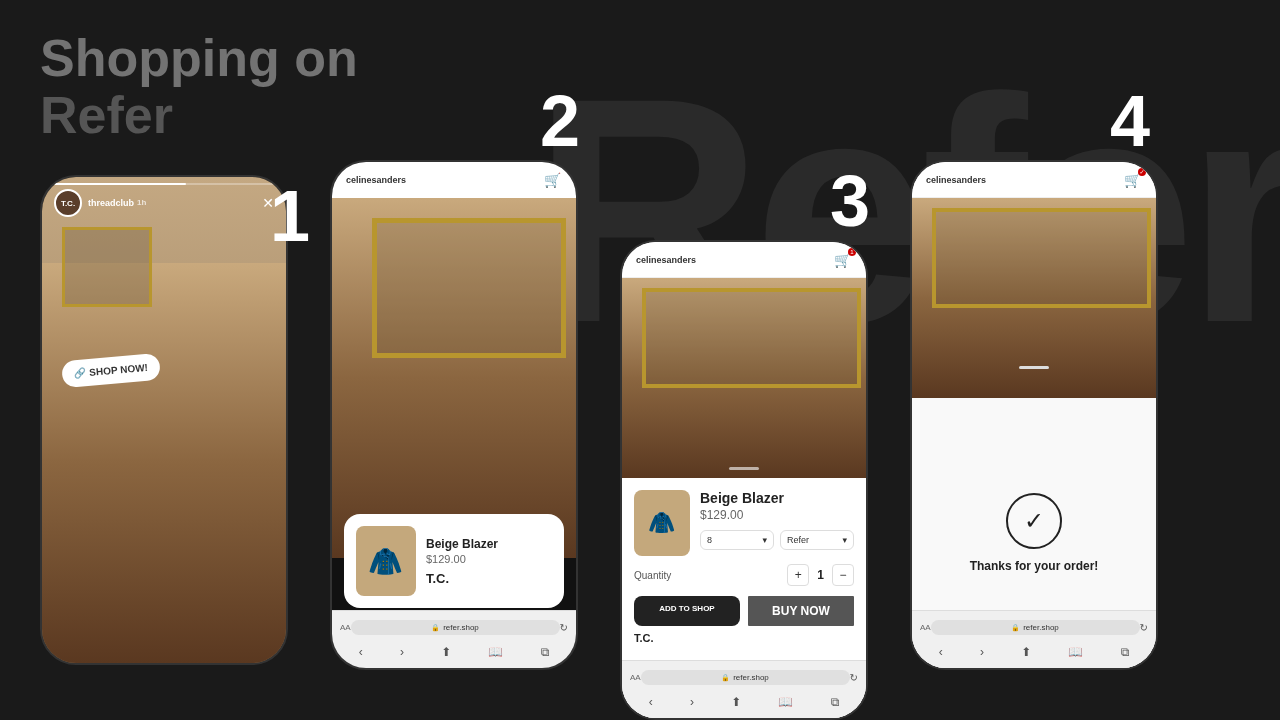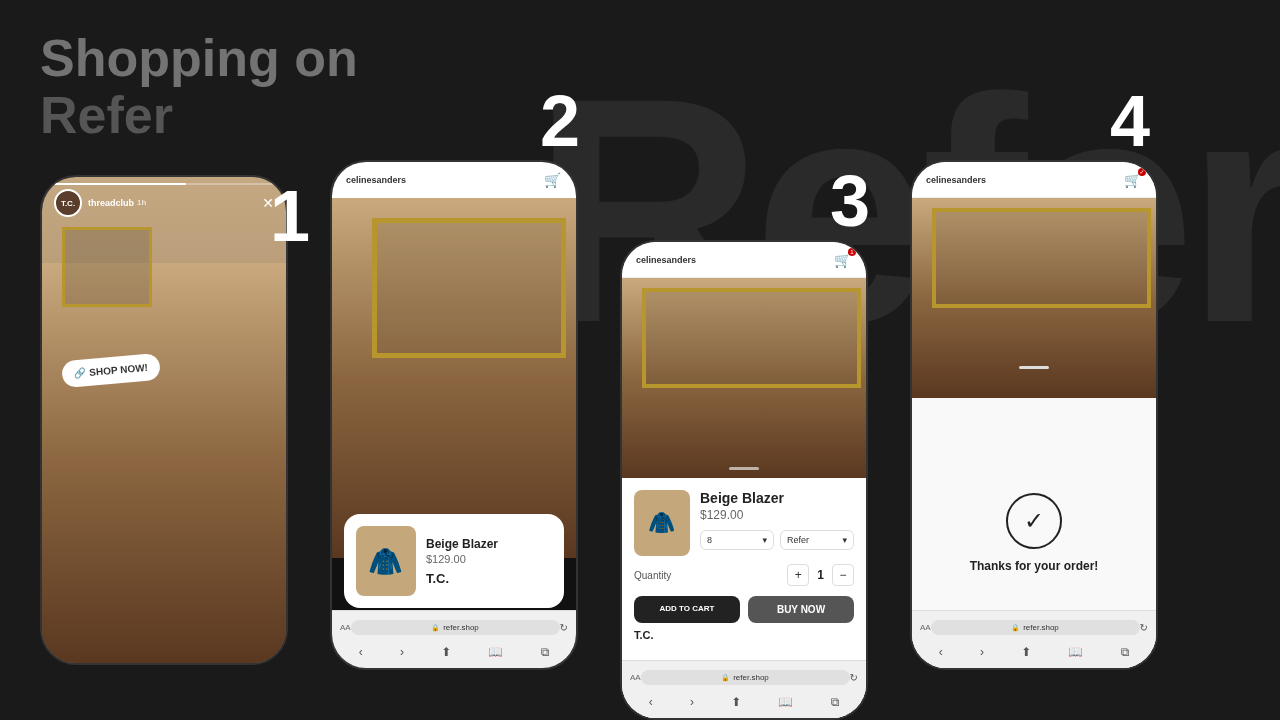--- a/index.html
+++ b/index.html
@@ -423,23 +423,23 @@
       border-radius: 8px;
       padding: 8px;
       font-size: 8px;
       font-weight: 700;
       text-align: center;
     }
     .btn-buy-now {
       flex: 1;
       background: #555;
       color: #fff;
-      border-radius: 8px;
+      border-radius: 1px;
       padding: 8px;
-      font-size: 10px;
+      font-size: 12px;
       font-weight: 700;
       text-align: center;
     }
     .brand-badge-3 {
       font-size: 11px;
       font-weight: 700;
       color: #222;
       margin-top: 6px;
     }
 
@@ -644,21 +644,21 @@
       </div>
 
       <div class="quantity-row">
         <span class="quantity-label">Quantity</span>
         <div class="qty-btn">+</div>
         <span class="qty-value">1</span>
         <div class="qty-btn">−</div>
       </div>
 
       <div class="action-btns">
-        <div class="btn-add-cart">ADD TO CART</div>
+        <div class="btn-add-cart">ADD TO SHOP</div>
         <div class="btn-buy-now">BUY NOW</div>
       </div>
       <div class="brand-badge-3">T.C.</div>
     </div>
 
     <div class="phone-browser-bar">
       <div class="browser-url-row">
         <span class="browser-aa">AA</span>
         <div class="browser-url">
           <span class="lock-icon">🔒</span>

